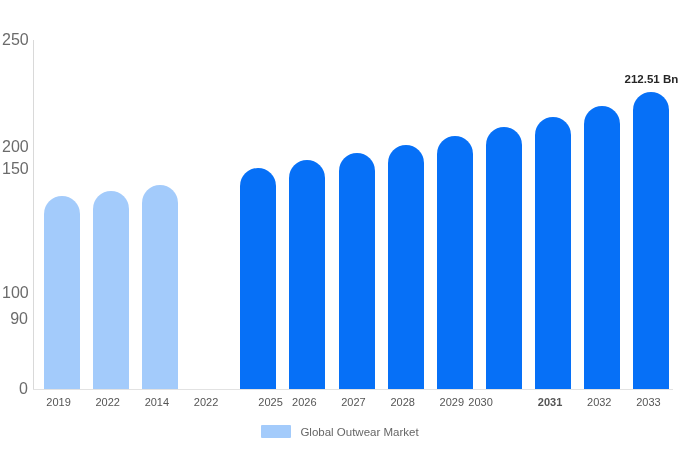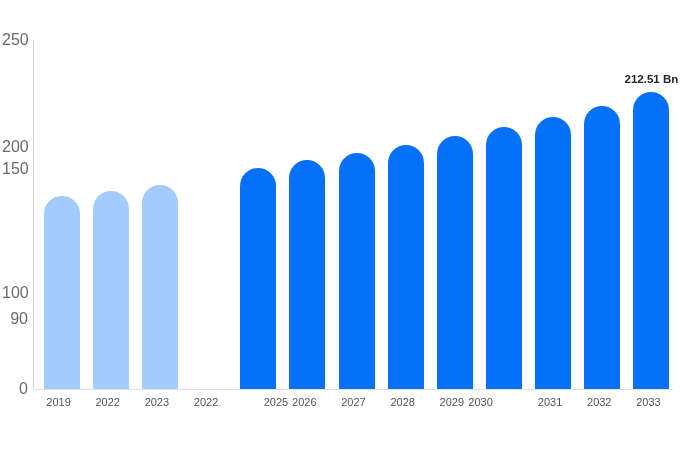--- a/index.html
+++ b/index.html
@@ -174,27 +174,31 @@
       </div>
       <div class="bar-slot" style="left: 599.423px; width: 36px;">
         <div class="bar" title="2033: 212.51" style="height: 296.664px; background: rgb(6, 112, 247);"></div>
         <div class="bar-value-label" style="bottom: 303.664px;">212.51 Bn</div>
       </div>
     </div>
 
   <div id="x-ticks">
       <div class="x-tick-label" style="left: 34px; width: 49.1538px;">2019</div>
       <div class="x-tick-label" style="left: 83.1538px; width: 49.1538px;">2022</div>
-      <div class="x-tick-label" style="left: 132.308px; width: 49.1538px;">2023</div>
+      <div class="x-tick-label" style="left: 132.308px; width: 49.1538px;">2014</div>
       <div class="x-tick-label" style="left: 181.462px; width: 49.1538px;">2022</div>
-      <div class="x-tick-label" style="left: 239px; width: 49.1538px; text-align: right;">2025</div>
+      <div class="x-tick-label" style="left: 246px; width: 49.1538px;">2025</div>
       <div class="x-tick-label" style="left: 279.769px; width: 49.1538px;">2026</div>
       <div class="x-tick-label" style="left: 328.923px; width: 49.1538px;">2027</div>
       <div class="x-tick-label" style="left: 378.077px; width: 49.1538px;">2028</div>
       <div class="x-tick-label" style="left: 427.231px; width: 49.1538px;">2029</div>
       <div class="x-tick-label" style="left: 456px; width: 49.1538px;">2030</div>
-      <div class="x-tick-label" style="left: 525.538px; width: 49.1538px;">2031</div>
+      <div class="x-tick-label" style="left: 525.538px; width: 49.1538px; font-weight: bold;">2031</div>
       <div class="x-tick-label" style="left: 574.692px; width: 49.1538px;">2032</div>
       <div class="x-tick-label" style="left: 623.846px; width: 49.1538px;">2033</div>
     </div>
 
+  <div class="legend" id="legend">
+      <span class="legend-swatch" style="background: rgb(163, 203, 251);"></span>
+      <span class="legend-label">Global Outwear Market</span>
+    </div>
 
 </div>
 
 </body></html>

